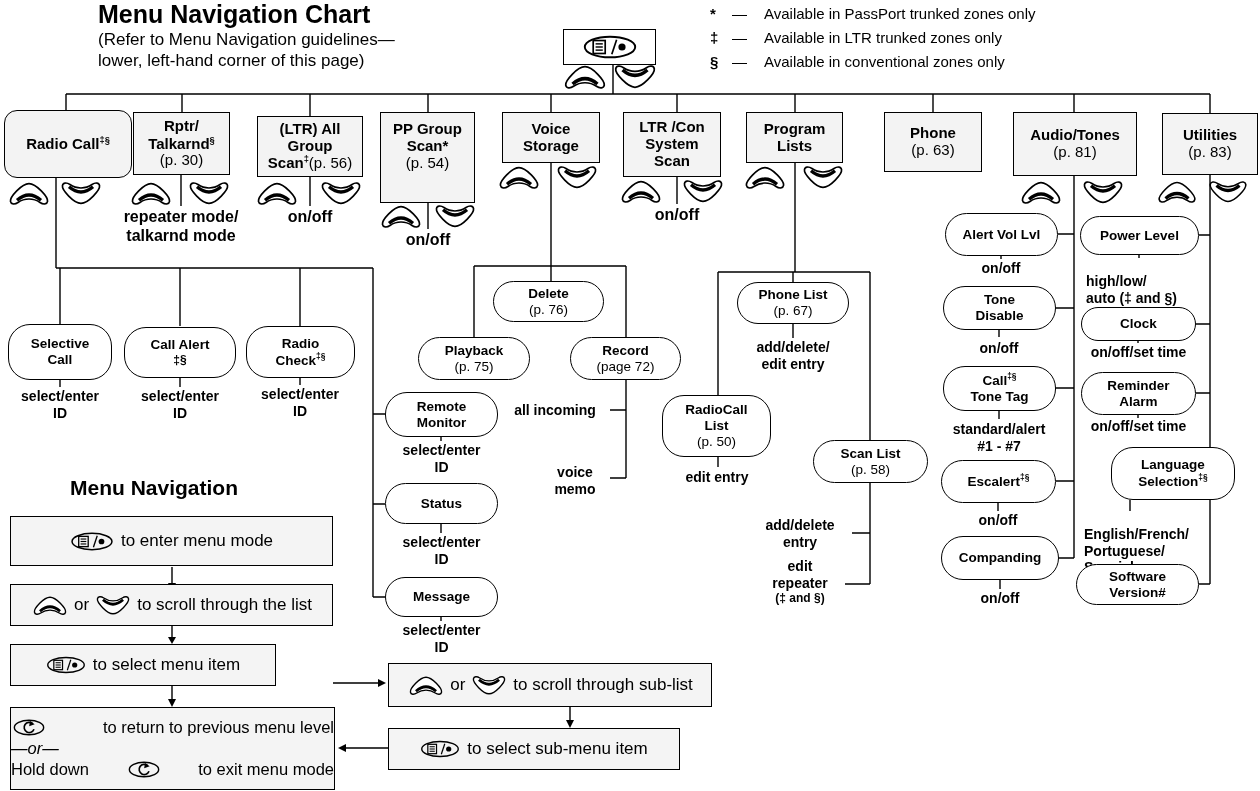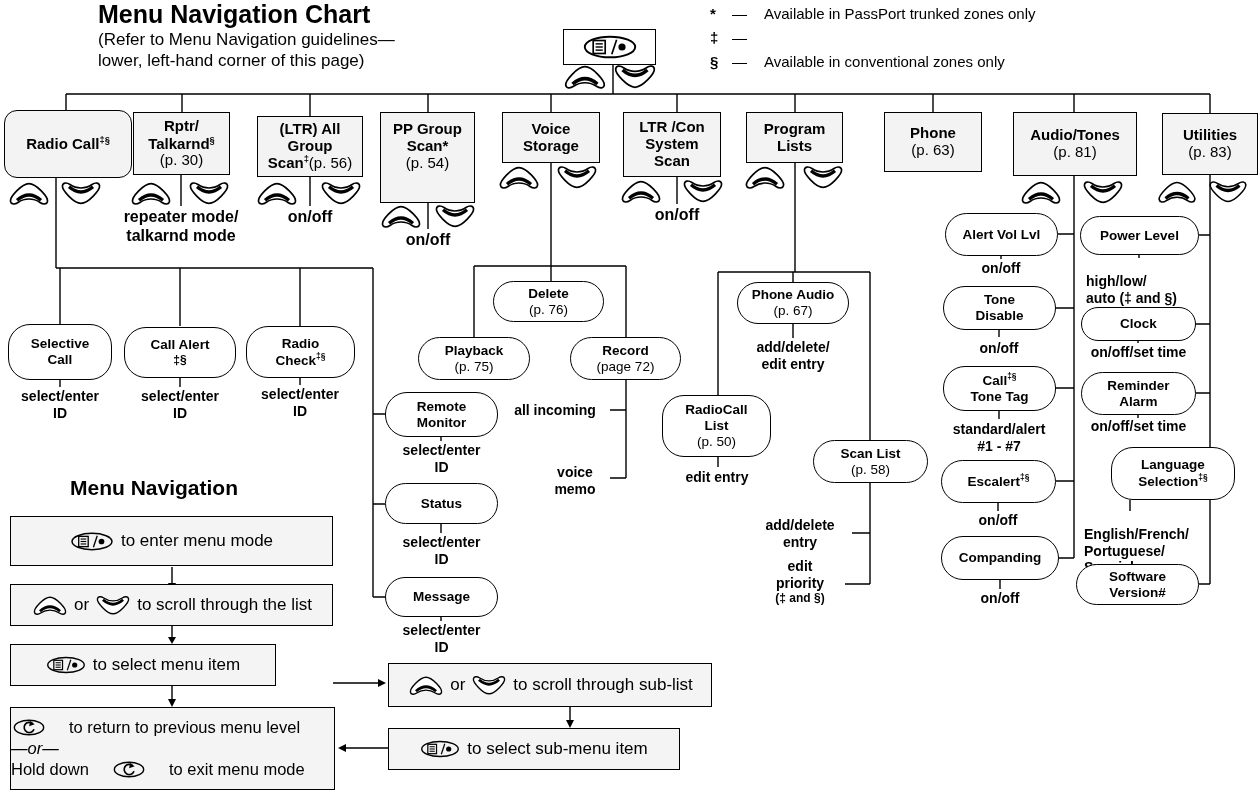--- a/index.html
+++ b/index.html
@@ -21,21 +21,21 @@
   .pg { font-weight:normal; }
   .sm { font-size:12px; }
   sup { font-size:62%; }
   .arr { position:absolute; }
   .arr svg, .icon svg { display:block; width:100%; height:100%; }
   .keybox { position:absolute; background:#fff; border:1.5px solid #000; display:flex; align-items:center; justify-content:center; }
   .icon { display:inline-block; }
   .gbox { position:absolute; background:#f4f4f4; border:1.3px solid #000; display:flex; align-items:center;
           justify-content:center; font-size:17px; gap:7px; white-space:nowrap; }
   .gbox .col { display:flex; flex-direction:column; align-items:center; width:100%; gap:2px; }
-  .gbox .row { display:flex; align-items:center; justify-content:flex-start; gap:22px; width:100%; }
+  .gbox .row { display:flex; align-items:center; justify-content:space-between; gap:1px; width:100%; }
   .gheading { position:absolute; font-size:21px; font-weight:bold; }
   .ital { font-style:italic; }
 </style>
 </head>
 <body>
 
 <svg class="wires">
   <path fill="none" stroke="#000" stroke-width="1.4" d="
     M613 64 V94 M66 94 H1210
     M66 94 V110 M182 94 V112 M310 94 V116 M428 94 V112 M551 94 V112 M677 94 V112
@@ -93,20 +93,21 @@
   </span>
 
 <div class="legend-row" style="left:710px; top:5px;">
   <span class="legend-sym">*</span>
   <span class="legend-dash">—</span>
   <span>Available in PassPort trunked zones only</span>
 </div>
 <div class="legend-row" style="left:710px; top:29px;">
   <span class="legend-sym">‡</span>
   <span class="legend-dash">—</span>
+  <span>Available in LTR trunked zones only</span>
 </div>
 <div class="legend-row" style="left:710px; top:53px;">
   <span class="legend-sym">§</span>
   <span class="legend-dash">—</span>
   <span>Available in conventional zones only</span>
 </div>
 
 <div class="box" style="left:4px; top:110px; width:128px; height:68px;border-radius:13px;">
   <div><span>Radio Call</span><sup>‡§</sup></div>
 </div>
@@ -328,21 +329,21 @@
   <div>Record</div>
     <div class="pg">(page 72)</div>
 </div>
 <div class="note" style="left:505px; top:402px; width:100px;">all incoming</div>
 <div class="note" style="left:545px; top:464px; width:60px;">
   <div>voice</div>
     <div>memo</div>
 </div>
 
 <div class="node" style="left:737px; top:282px; width:112px; height:42px;">
-  <div>Phone Audio</div>
+  <div>Phone List</div>
     <div class="pg">(p. 67)</div>
 </div>
 <div class="note" style="left:740px; top:339px; width:106px;">
   <div>add/delete/</div>
     <div>edit entry</div>
 </div>
 <div class="node" style="left:662px; top:395px; width:109px; height:62px;">
   <div>RadioCall</div>
     <div>List</div>
     <div class="pg">(p. 50)</div>
@@ -351,21 +352,21 @@
 <div class="node" style="left:813px; top:440px; width:115px; height:43px;">
   <div>Scan List</div>
     <div class="pg">(p. 58)</div>
 </div>
 <div class="note" style="left:755px; top:517px; width:90px;">
   <div>add/delete</div>
     <div>entry</div>
 </div>
 <div class="note" style="left:760px; top:558px; width:80px;">
   <div>edit</div>
-    <div>priority</div>
+    <div>repeater</div>
     <div class="sm">(‡ and §)</div>
 </div>
 
 <div class="node" style="left:945px; top:213px; width:113px; height:43px;">
   <div>Alert Vol Lvl</div>
 </div>
 <div class="note" style="left:966px; top:260px; width:70px;">on/off</div>
 <div class="node" style="left:943px; top:286px; width:113px; height:44px;">
   <div>Tone</div>
     <div>Disable</div>

